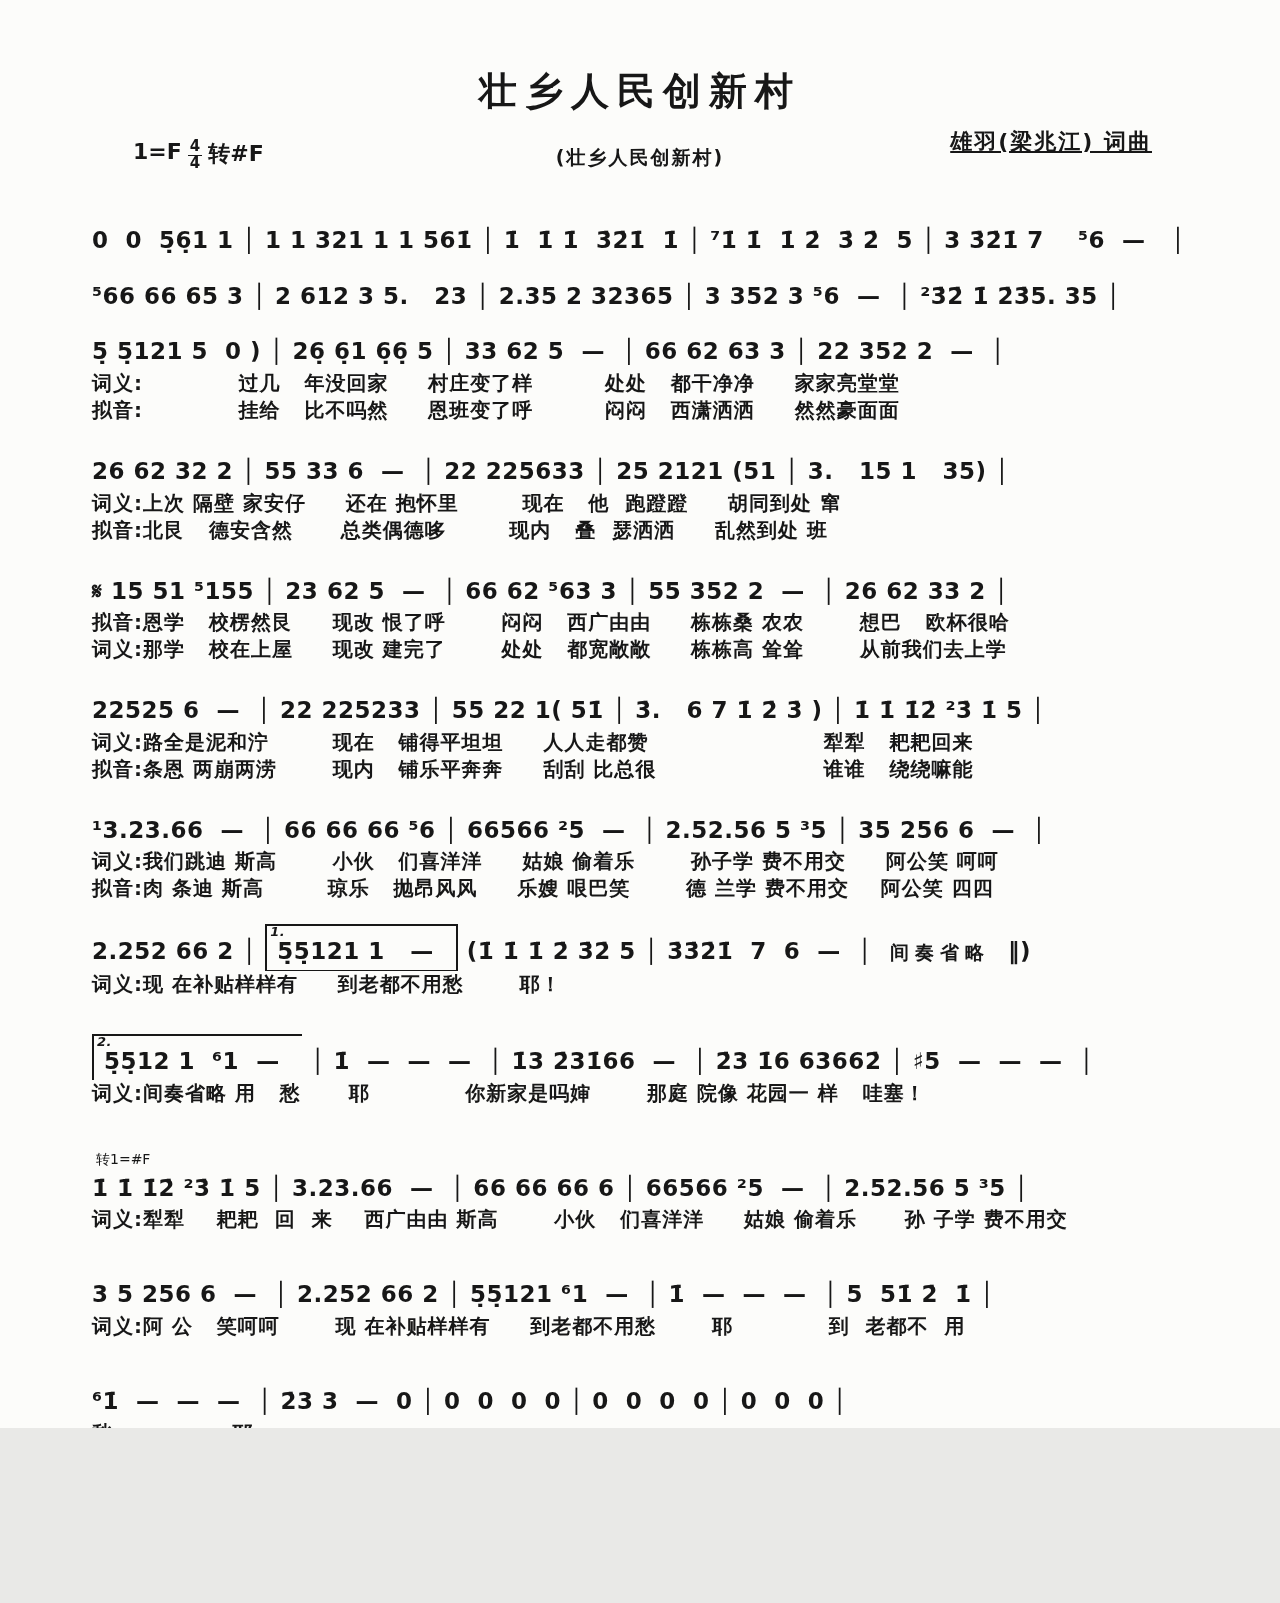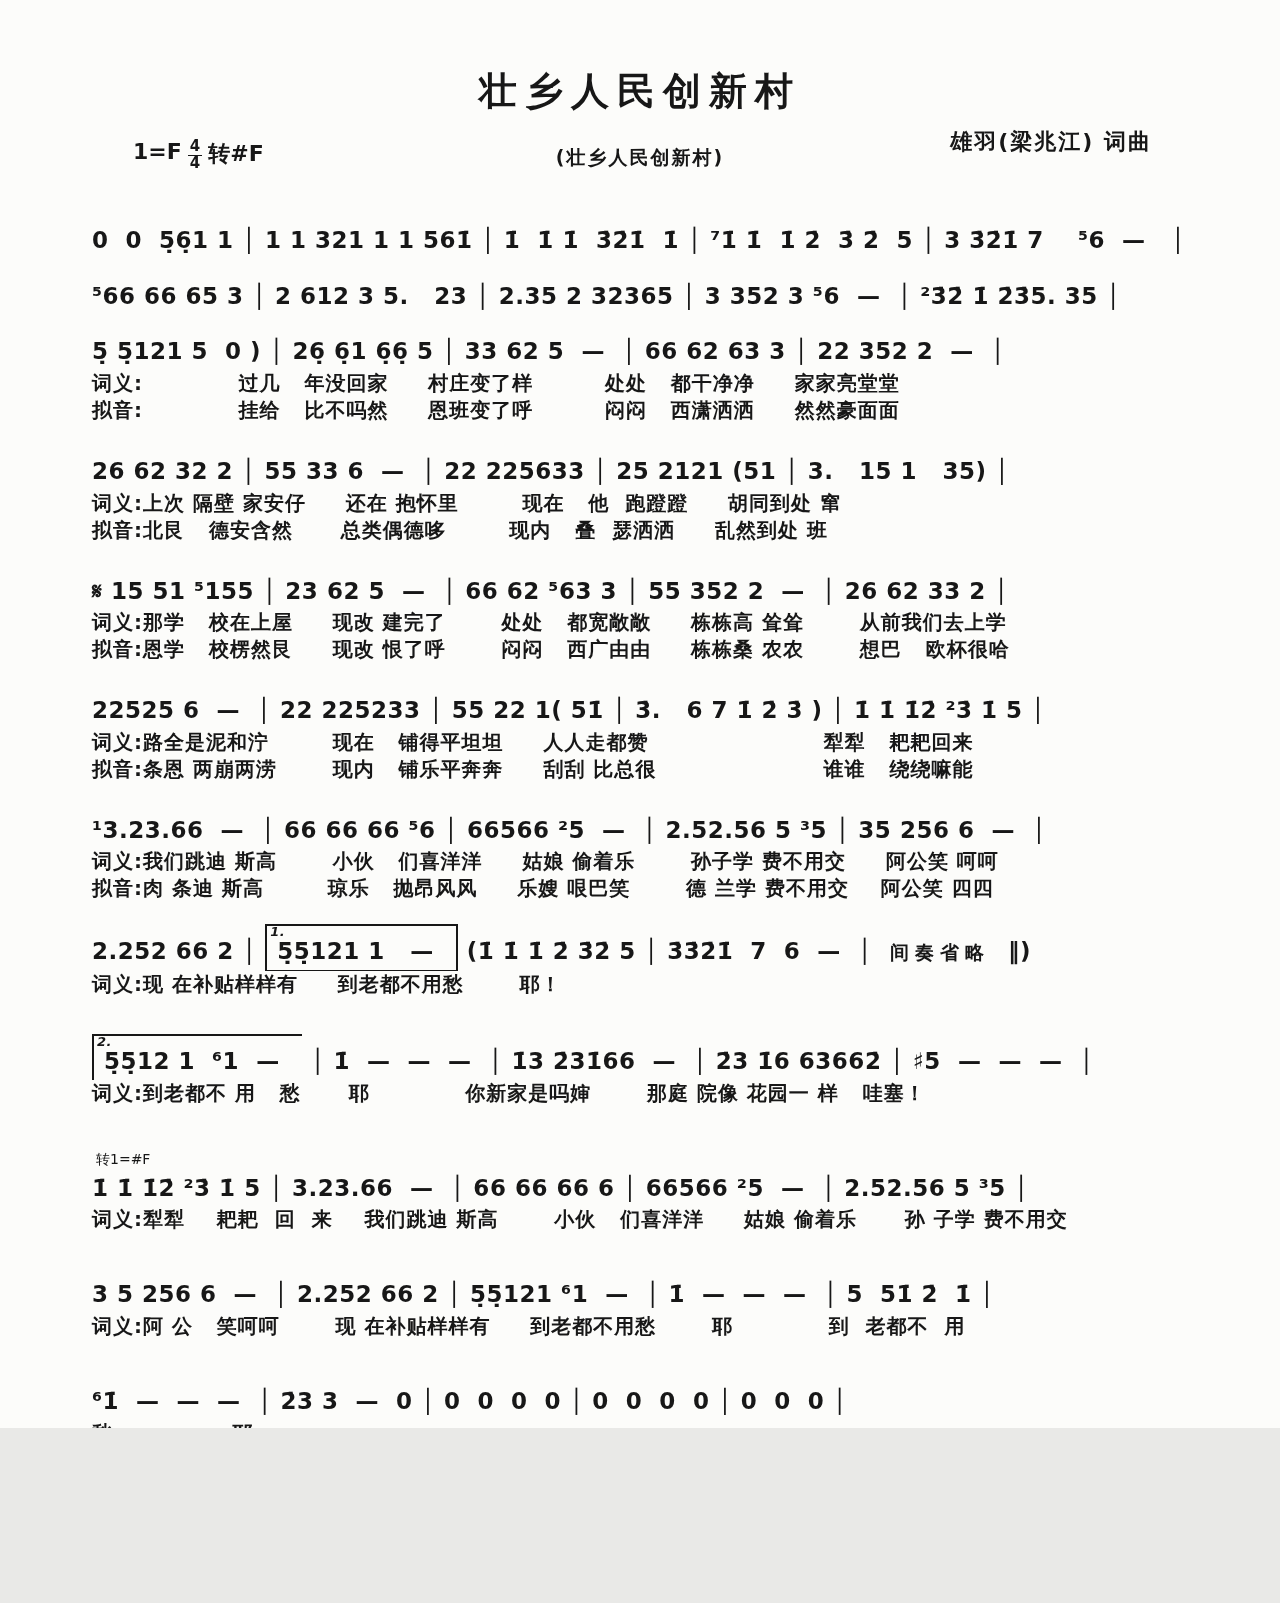--- a/index.html
+++ b/index.html
@@ -43,20 +43,21 @@
     left:0;right:0;top:24px;
     text-align:center;
     font-size:19px;font-weight:bold;
     letter-spacing:2px;
   }
   .credit{
     position:absolute;
     right:128px;top:6px;
     font-size:22px;font-weight:bold;
     letter-spacing:2px;
+    text-decoration:underline;
   }
   .score{margin:0 60px 0 92px;}
   .sys{margin-top:30px;}
   .sys.tight{margin-top:20px;}
   .sys.loose{margin-top:44px;}
   .notes{
     font-size:23px;
     font-weight:bold;
     white-space:pre;
     letter-spacing:0.5px;
@@ -133,22 +134,22 @@
     </div>
 
     <div class="sys">
       <div class="notes">26 62 32 2 │ 55 33 6  —  │ 22 225633 │ 25 2121 (51 │ 3.   15 1   35) │</div>
       <div class="lyr"><span class="prefix">词义:</span><span>上次 隔壁 家安仔     还在 抱怀里        现在   他  跑蹬蹬     胡同到处 窜</span></div>
       <div class="lyr"><span class="prefix">拟音:</span><span>北艮   德安含然      总类偶德哆        现内   叠  瑟洒洒     乱然到处 班</span></div>
     </div>
 
     <div class="sys">
       <div class="notes">𝄋 15 51 ⁵155 │ 23 62 5  —  │ 66 62 ⁵63 3 │ 55 352 2  —  │ 26 62 33 2 │</div>
+      <div class="lyr"><span class="prefix">拟音:</span><span>恩学   校楞然艮     现改 恨了呼       闷闷   西广由由     栋栋桑 农农       想巴   欧杯很哈</span></div>
       <div class="lyr"><span class="prefix">词义:</span><span>那学   校在上屋     现改 建完了       处处   都宽敞敞     栋栋高 耸耸       从前我们去上学</span></div>
-      <div class="lyr"><span class="prefix">拟音:</span><span>恩学   校楞然艮     现改 恨了呼       闷闷   西广由由     栋栋桑 农农       想巴   欧杯很哈</span></div>
     </div>
 
     <div class="sys">
       <div class="notes">22525 6  —  │ 22 225233 │ 55 22 1( 51̇ │ 3̇.   6 7 1̇ 2̇ 3̇ ) │ 1̇ 1̇ 1̇2̇ ²3̇ 1̇ 5 │</div>
       <div class="lyr"><span class="prefix">词义:</span><span>路全是泥和泞        现在   铺得平坦坦     人人走都赞                      犁犁   耙耙回来</span></div>
       <div class="lyr"><span class="prefix">拟音:</span><span>条恩 两崩两涝       现内   铺乐平奔奔     刮刮 比总很                     谁谁   绕绕嘛能</span></div>
     </div>
 
     <div class="sys">
       <div class="notes">¹3.23.66  —  │ 66 66 66 ⁵6 │ 66566 ²5  —  │ 2.52.56 5 ³5 │ 35 256 6  —  │</div>
@@ -156,27 +157,27 @@
       <div class="lyr"><span class="prefix">拟音:</span><span>肉 条迪 斯高        琼乐   抛昂风风     乐嫂 哏巴笑       德 兰学 费不用交    阿公笑 四四</span></div>
     </div>
 
     <div class="sys">
       <div class="notes"><span>2.252 66 2 │ </span><span class="volta v1"><span class="vlabel">1.</span><span>5̣5̣121 1   — </span></span><span> (1̇ 1̇ 1̇ 2̇ 3̇2̇ 5 │ 3̇3̇2̇1̇  7  6  —  │</span><span class="interlude">间奏省略</span><span>‖)</span></div>
       <div class="lyr"><span class="prefix">词义:</span><span>现 在补贴样样有     到老都不用愁       耶！</span></div>
     </div>
 
     <div class="sys loose">
       <div class="notes"><span class="volta v2"><span class="vlabel">2.</span><span>5̣5̣12 1  ⁶1  — </span></span><span> │ 1̇  —  —  —  │ 1̇3 2̇31̇66  —  │ 2̇3 1̇6 63662̇ │ ♯5  —  —  —  │</span></div>
-      <div class="lyr"><span class="prefix">词义:</span><span>到老都不 用   愁      耶            你新家是吗婶       那庭 院像 花园一 样   哇塞！</span></div>
+      <div class="lyr"><span class="prefix">词义:</span><span>间奏省略 用   愁      耶            你新家是吗婶       那庭 院像 花园一 样   哇塞！</span></div>
     </div>
 
     <div class="sys loose">
       <div class="modulation">转1=#F</div>
       <div class="notes">1̇ 1̇ 1̇2̇ ²3̇ 1̇ 5 │ 3.23.66  —  │ 66 66 66 6 │ 66566 ²5  —  │ 2.52.56 5 ³5 │</div>
-      <div class="lyr"><span class="prefix">词义:</span><span>犁犁    耙耙  回  来    我们跳迪 斯高       小伙   们喜洋洋     姑娘 偷着乐      孙 子学 费不用交</span></div>
+      <div class="lyr"><span class="prefix">词义:</span><span>犁犁    耙耙  回  来    西广由由 斯高       小伙   们喜洋洋     姑娘 偷着乐      孙 子学 费不用交</span></div>
     </div>
 
     <div class="sys loose">
       <div class="notes">3 5 256 6  —  │ 2.252 66 2 │ 5̣5̣121 ⁶1  —  │ 1̇  —  —  —  │ 5  51̇ 2̇  1̇ │</div>
       <div class="lyr"><span class="prefix">词义:</span><span>阿 公   笑呵呵       现 在补贴样样有     到老都不用愁       耶            到  老都不  用</span></div>
     </div>
 
     <div class="sys loose">
       <div class="notes">⁶1̇  —  —  —  │ 2̇3 3  —  0 │ 0  0  0  0 │ 0  0  0  0 │ 0  0  0 │</div>
       <div class="lyr"><span class="prefix"></span><span>愁               耶</span></div>

